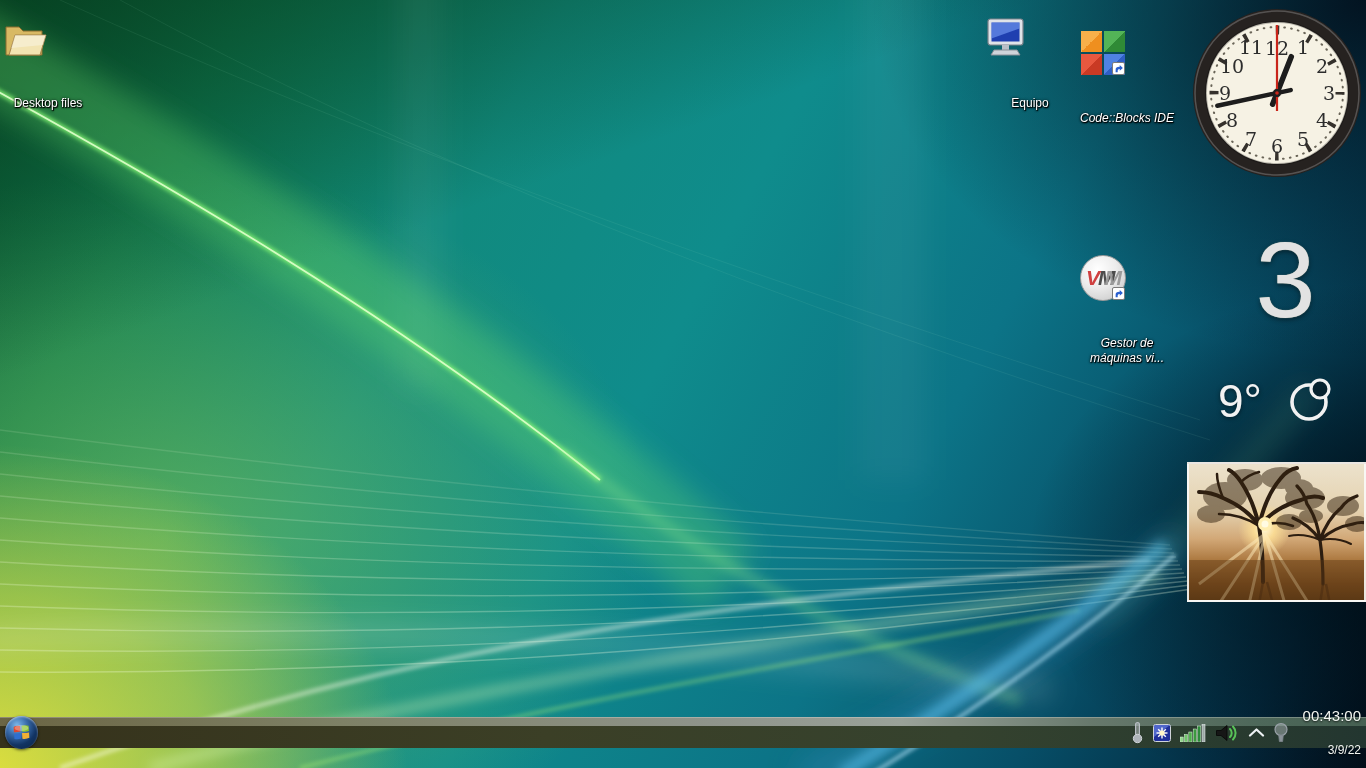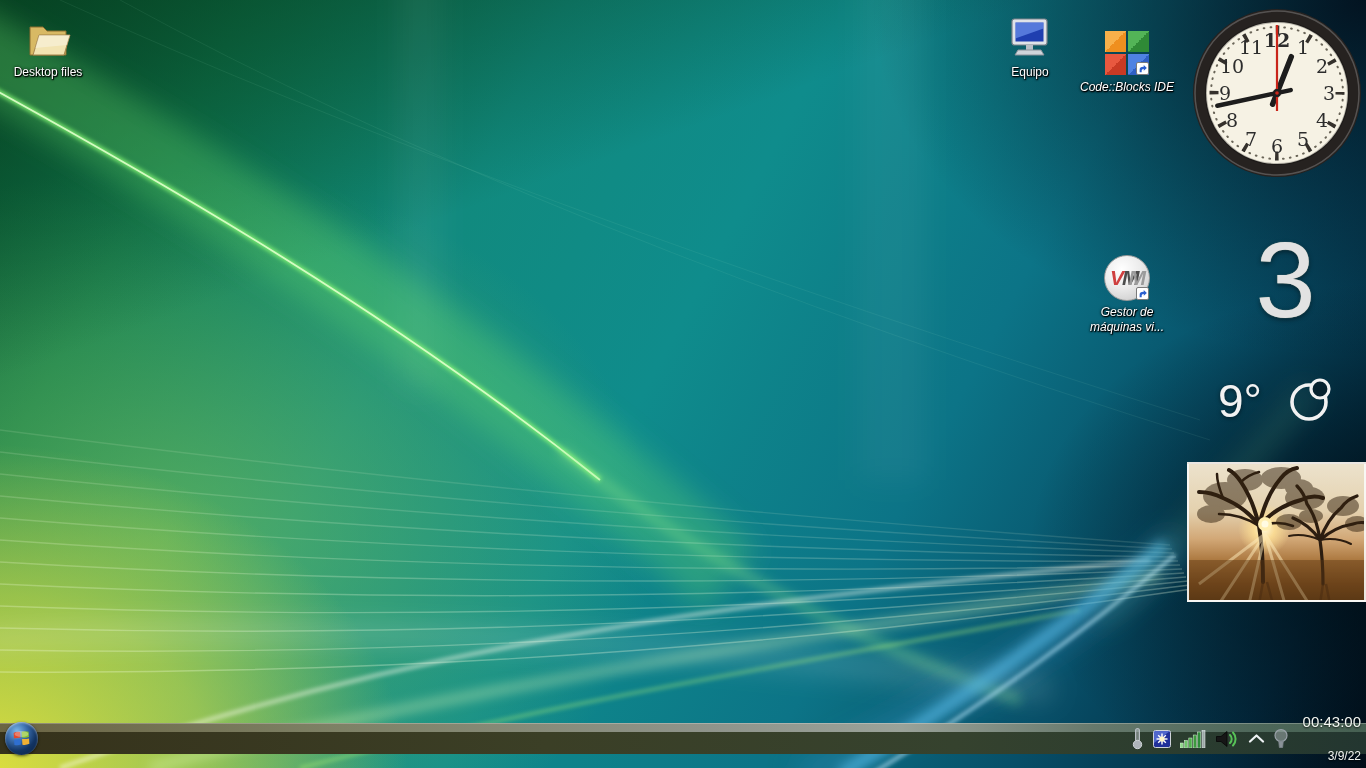--- a/index.html
+++ b/index.html
@@ -14,21 +14,21 @@
       radial-gradient(ellipse 900px 650px at 100% 0%, rgba(2,10,22,0.88), rgba(2,10,22,0) 55%),
       radial-gradient(ellipse 700px 520px at 102% 72%, rgba(0,8,14,0.82), rgba(0,8,14,0) 52%),
       linear-gradient(160deg, rgba(5,58,28,0.75), rgba(5,58,28,0) 30%),
       radial-gradient(ellipse 640px 500px at -2% 102%, rgba(240,230,58,0.95), rgba(214,220,66,0.6) 38%, rgba(214,220,66,0) 68%),
       radial-gradient(ellipse 820px 620px at 12% 70%, rgba(150,212,82,0.5), rgba(150,212,82,0) 60%),
       linear-gradient(118deg, #0b5a33 0%, #0f7a52 14%, #118a7e 32%, #0f8c8c 48%, #0c7487 66%, #074f68 80%, #032c42 92%, #020e1a 100%);
   }
   .aurora { position:absolute; inset:0; }
 
   
-  .icon-tile { position:absolute; width:96px; display:flex; flex-direction:column; align-items:center; cursor:default; }
+  .icon-tile { position:absolute; width:96px; display:flex; flex-direction:column; cursor:default;gap:31px; }
   .icon-art { position:relative; width:48px; height:48px; display:flex; align-items:center; justify-content:center; }
   .icon-label { margin-top:3px; font-size:12px; color:#fff; text-align:center; line-height:1.25;
     text-shadow:0 1px 2px rgba(0,0,0,0.95), 0 0 3px rgba(0,0,0,0.8), 1px 1px 1px #000; max-width:96px; }
   .italic .icon-label { font-style:italic; }
   .shortcut-badge { position:absolute; right:2px; bottom:2px; width:13px; height:13px; background:#fff;
     border:1px solid #7a7a7a; border-radius:2px; display:flex; align-items:center; justify-content:center; }
 
   
   .cb-grid { width:44px; height:44px; display:grid; grid-template-columns:21px 21px; grid-template-rows:21px 21px; gap:2px; }
   .cb-o { background:linear-gradient(135deg,#f8b04a 50%,#ef8f1f 50%); }
@@ -57,21 +57,21 @@
   .gadget-weather { position:absolute; left:1218px; top:374px; width:148px; display:flex; align-items:center; gap:24px; }
   .weather-temp { font-size:46px; color:#f2f2f2; font-weight:400;
     text-shadow:0 1px 4px rgba(0,0,0,0.5); }
   .gadget-photo { position:absolute; left:1187px; top:462px; width:179px; height:140px;
     border:2px solid rgba(250,250,248,0.9); overflow:hidden;
     background:
       radial-gradient(circle 26px at 43% 48%, rgba(255,248,215,0.98) 0%, rgba(255,225,150,0.85) 40%, rgba(255,210,130,0) 100%),
       linear-gradient(to bottom, #ece2cc 0%, #e4d1ae 35%, #d2a877 55%, #a9753c 72%, #7c4e20 88%, #5d3a16 100%); }
 
   
-  .taskbar { position:absolute; left:0; bottom:0; width:1366px; height:45px; }
+  .taskbar { position:absolute; left:0; bottom:6px; width:1366px; height:45px; }
   .tb-top { position:absolute; top:0; left:0; width:100%; height:9px;
     background:linear-gradient(to right,#6b6544,#7e8166 25%,#8f948b 52%,#9aa299 66%,#67796c 80%,#4e685a 92%,#466052);
     border-top:1px solid rgba(255,255,255,0.25); }
   .tb-bottom { position:absolute; top:9px; left:0; width:100%; height:22px;
     background:linear-gradient(to right,#36321b,#3b3f26 40%,#35422e 70%,#2a3c2f 88%,#233630); }
   .start-orb { position:absolute; left:5px; top:-1px; width:33px; height:33px; border:none; border-radius:50%;
     background:radial-gradient(circle at 36% 28%, #7cb8ea 0%, #3a6cab 32%, #123463 62%, #081f40 100%);
     box-shadow:inset 0 1px 2px rgba(255,255,255,0.55), 0 1px 3px rgba(0,0,0,0.6);
     display:flex; align-items:center; justify-content:center; cursor:pointer; }
   .tray { position:absolute; right:0; top:0; height:31px; display:flex; align-items:center; gap:9px; padding-right:5px; }
@@ -200,21 +200,21 @@
       <g transform="rotate(21.5 85 85)">
           <line x1="85" y1="97" x2="85" y2="46" stroke="#1d1d1d" stroke-width="5.5" stroke-linecap="round"></line>
         </g>
       <g transform="rotate(258 85 85)">
           <line x1="85" y1="99" x2="85" y2="24" stroke="#1d1d1d" stroke-width="4.5" stroke-linecap="round"></line>
         </g>
       <line x1="85" y1="103" x2="85" y2="17" stroke="#c9251a" stroke-width="2.2"></line>
       <circle cx="85" cy="85" r="4" fill="#1d1d1d"></circle>
       <circle cx="85" cy="85" r="1.8" fill="#c9251a"></circle>
     </svg>
-    <span class="clock-num" style="left:85px; top:32px;font-weight:bold;">12</span>
+    <span class="clock-num" style="left:85px; top:40px;">12</span>
     <span class="clock-num" style="left:111px;top:39px;">1</span>
     <span class="clock-num" style="left:130px;top:58px;">2</span>
     <span class="clock-num" style="left:137px;top:85px;">3</span>
     <span class="clock-num" style="left:130px;top:112px;">4</span>
     <span class="clock-num" style="left:111px;top:131px;">5</span>
     <span class="clock-num" style="left:85px; top:138px;">6</span>
     <span class="clock-num" style="left:59px; top:131px;">7</span>
     <span class="clock-num" style="left:40px; top:112px;">8</span>
     <span class="clock-num" style="left:33px; top:85px;">9</span>
     <span class="clock-num" style="left:40px; top:58px;">10</span>

